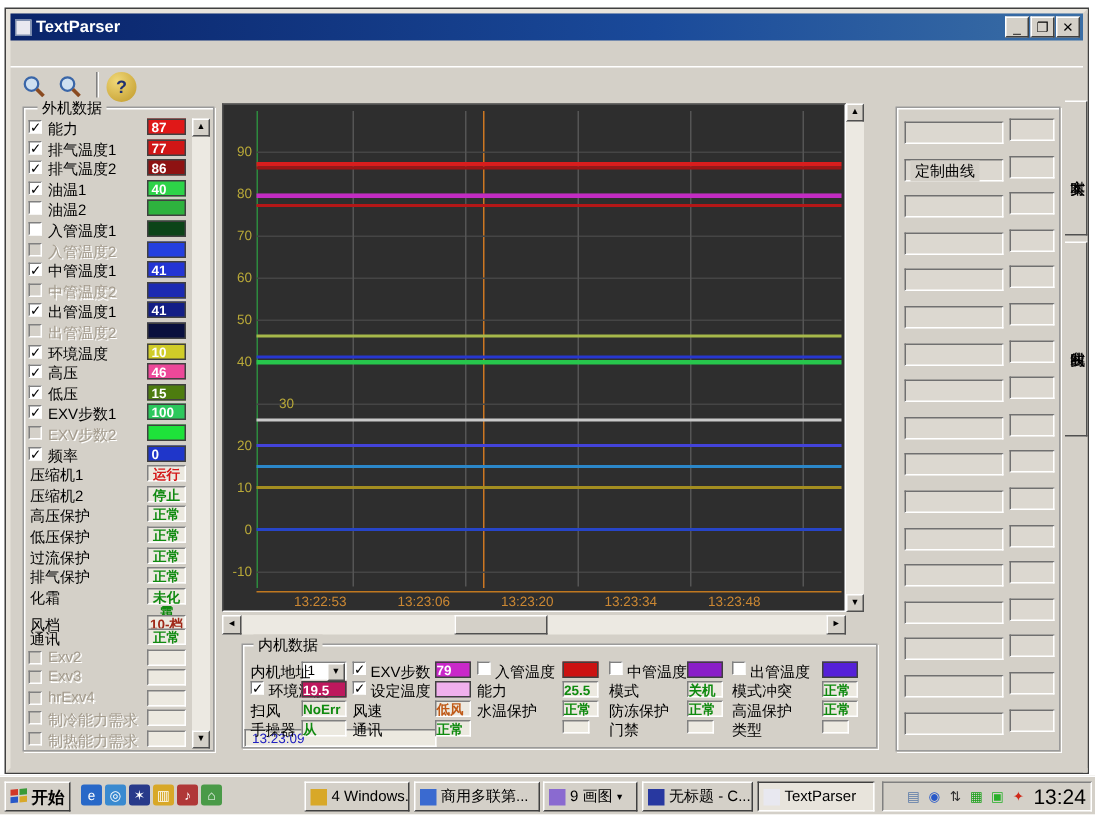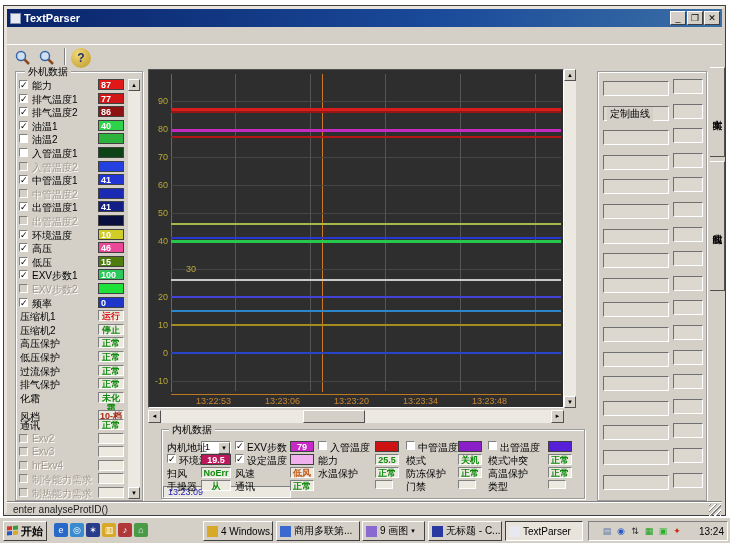--- a/index.html
+++ b/index.html
@@ -57,21 +57,21 @@
   #baseline{position:absolute;left:22px;right:2px;top:324px;height:1px;background:#c07820;}
   #crosshair{position:absolute;top:4px;bottom:15px;width:1px;background:#cc7722;}
   
   .slot{position:absolute;background:#dcd8d0;border:1px solid;border-color:#707070 #fff #fff #707070;height:15px;}
   .vtab{position:absolute;left:703px;width:15px;background:#d4d0c8;border:1px solid;border-color:#fff #505050 #505050 #fff;border-left:none;
       writing-mode:vertical-rl;font-size:10px;text-align:center;color:#000;padding:6px 0;}
   
   #indoor{position:absolute;left:152px;top:414px;width:428px;height:78px;}
   #indoor-box{position:absolute;left:2px;top:6px;right:2px;height:70px;border:1px solid #9a9a9a;box-shadow:1px 1px 0 #fff, inset 1px 1px 0 #fff;}
   .ilbl{position:absolute;font-size:10px;white-space:nowrap;color:#000;}
-  .ibadge{position:absolute;height:11px;border:1px solid #404040;font-size:9px;font-weight:bold;color:#fff;text-align:center;line-height:10px;}
+  .ibadge{position:absolute;height:11px;border:1px solid #404040;font-size:9px;font-weight:bold;color:#fff;line-height:10px;}
   .ibadge.sunk{background:#ece9e0;border:1px solid;border-color:#808080 #fff #fff #808080;}
   .icb{position:absolute;width:9px;height:9px;background:#fff;border:1px solid;border-color:#808080 #fff #fff #808080;
       font-size:9px;line-height:8px;text-align:center;color:#000;}
   #addr-dd{position:absolute;width:30px;height:12px;background:#fff;border:1px solid;border-color:#808080 #fff #fff #808080;font-size:9px;line-height:11px;padding-left:3px;}
   #addr-dd:after{content:"▾";position:absolute;right:0;top:0;width:10px;height:10px;background:#d4d0c8;border:1px solid;border-color:#fff #505050 #505050 #fff;font-size:7px;line-height:9px;text-align:center;}
   #time-field{position:absolute;left:4px;top:63px;width:128px;height:12px;background:#ece9e0;border:1px solid;border-color:#808080 #fff #fff #808080;
       font-size:9px;color:#2020c0;line-height:11px;padding-left:4px;}
   
   #taskbar{position:absolute;left:0;top:517px;width:730px;height:26px;background:#d4d0c8;border-top:1px solid #fff;}
   #start-btn{position:absolute;left:3px;top:3px;width:44px;height:20px;background:#d4d0c8;border:1px solid;border-color:#fff #404040 #404040 #fff;
@@ -79,21 +79,21 @@
   #start-flag{width:11px;height:10px;margin-right:3px;display:grid;grid-template-columns:5px 5px;grid-template-rows:4px 4px;gap:1px;transform:skewY(-6deg);}
   #start-flag i{display:block;}
   .ql{position:absolute;top:5px;width:14px;height:14px;border-radius:2px;font-size:9px;line-height:14px;text-align:center;color:#fff;}
   .tkb{position:absolute;top:3px;height:20px;background:#d4d0c8;border:1px solid;border-color:#fff #404040 #404040 #fff;
       font-size:10px;display:flex;align-items:center;padding:0 3px;white-space:nowrap;overflow:hidden;}
   .tkb.active{background:#e8e4dc;border-color:#404040 #fff #fff #404040;}
   .tkicon{width:11px;height:11px;margin-right:3px;flex:0 0 auto;}
   .tkdd{margin-left:3px;font-size:7px;}
   #tray{position:absolute;right:2px;top:3px;width:140px;height:20px;border:1px solid;border-color:#808080 #fff #fff #808080;display:flex;align-items:center;justify-content:flex-end;padding-right:3px;}
   .trico{width:12px;height:12px;margin-left:2px;font-size:9px;line-height:12px;text-align:center;}
-  #clock{font-size:10px;margin-left:16px;}
+  #clock{font-size:14px;margin-left:4px;}
 </style>
 </head>
 <body>
 
 <div id="screen">
   <div id="win">
 
     <div id="titlebar">
       <div id="title-icon"></div>
       <div id="title-text">TextParser</div>
@@ -427,24 +427,20 @@
           <div class="ilbl" style="left: 329px; top: 31px;">模式冲突</div>
           <div class="ilbl" style="left: 329px; top: 44px;">高温保护</div>
           <div class="ilbl" style="left: 329px; top: 57px;">类型</div>
           <div class="ibadge" style="left: 389px; top: 18px; width: 24px; background: rgb(85, 32, 216);"></div>
           <div class="ibadge sunk" style="left: 389px; top: 31px; width: 24px; color: rgb(15, 138, 15);">正常</div>
           <div class="ibadge sunk" style="left: 389px; top: 44px; width: 24px; color: rgb(15, 138, 15);">正常</div>
           <div class="ibadge sunk" style="left: 389px; top: 57px; width: 18px; height: 9px;"></div>
         </div>
     </div>
 
-    <div id="statusbar">
-      <div id="status-text">enter analyseProtID()</div>
-      <div id="grip"></div>
-    </div>
   </div>
 
   <div id="taskbar">
     <div id="start-btn">
       <div id="start-flag">
         <i style="background:#d03828"></i>
           <i style="background:#3a9a38"></i>
           <i style="background:#2858c8"></i>
           <i style="background:#d8a828"></i>
       </div>

